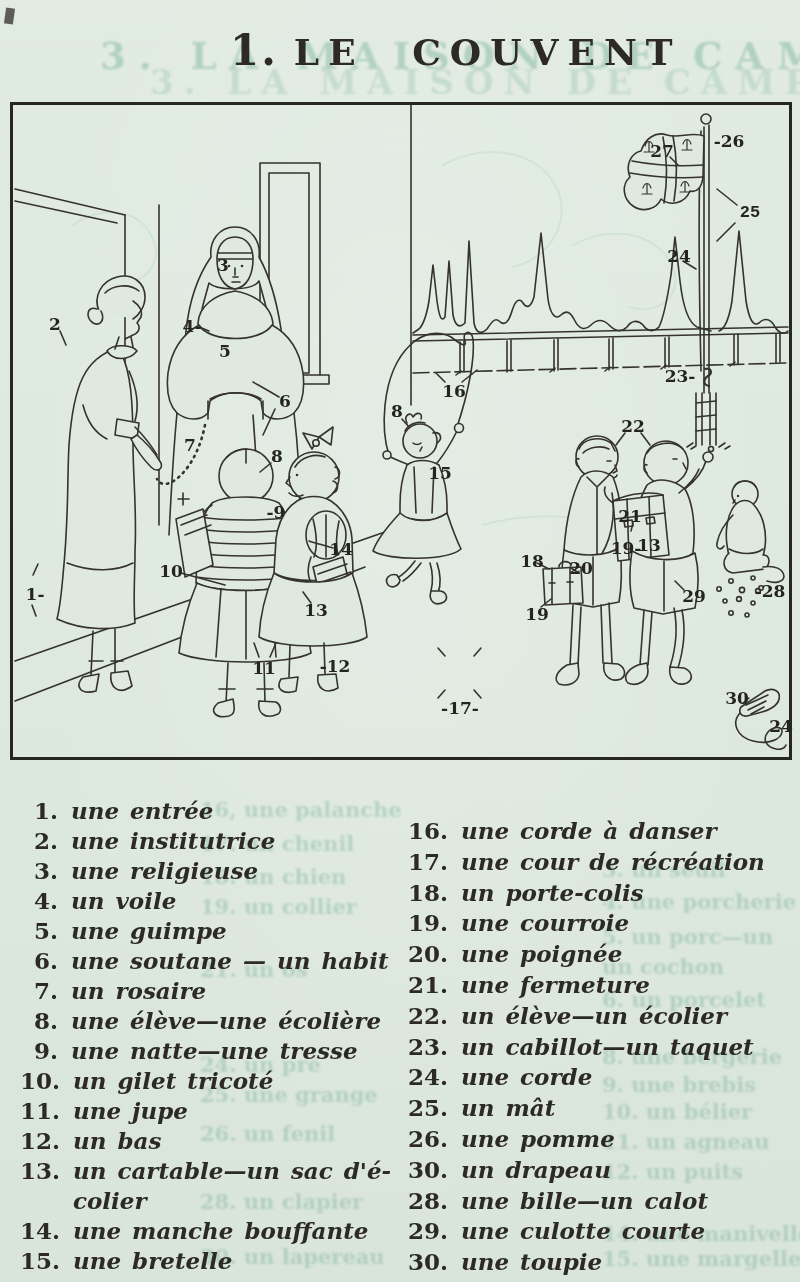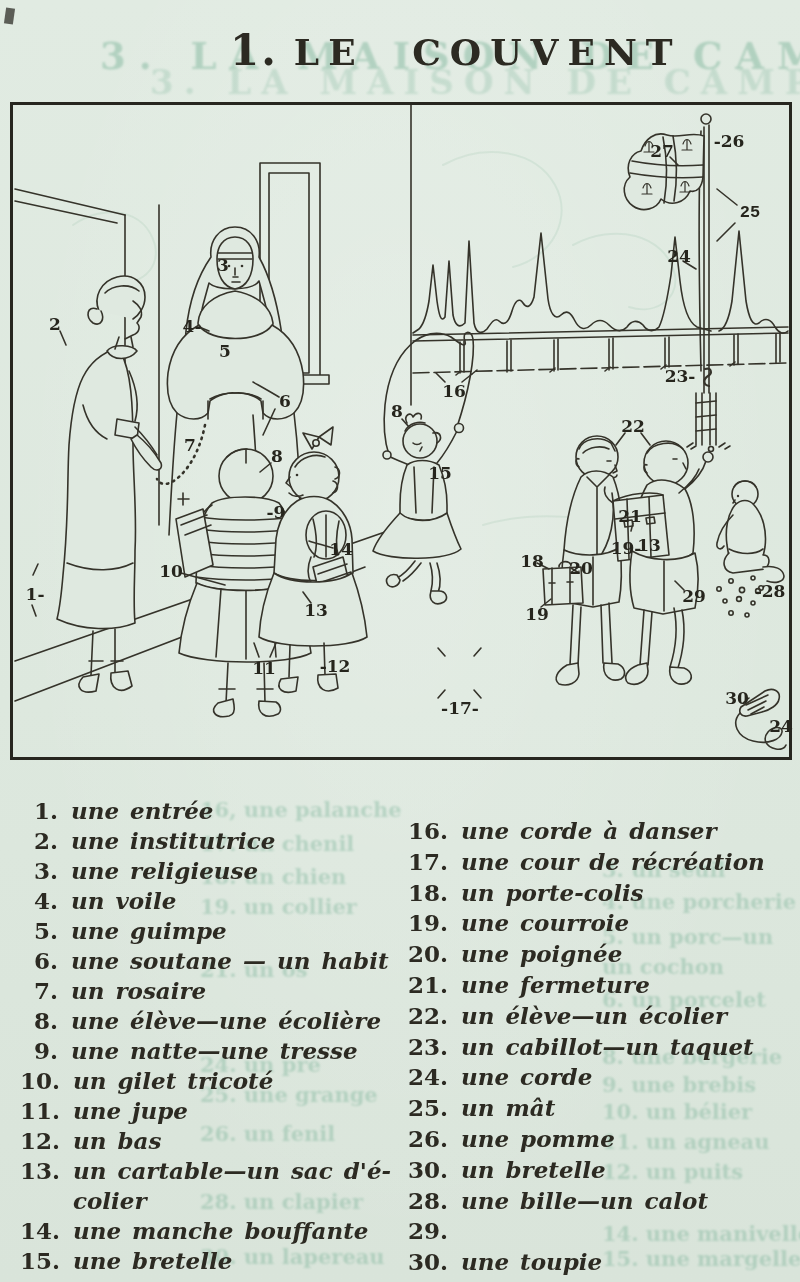--- a/index.html
+++ b/index.html
@@ -515,26 +515,27 @@
     <div class="vrow">
       <span class="vnum">25.</span>
       <span class="vtext">un mât</span>
     </div>
     <div class="vrow">
       <span class="vnum">26.</span>
       <span class="vtext">une pomme</span>
     </div>
     <div class="vrow">
       <span class="vnum">30.</span>
-      <span class="vtext">un bretelle</span>
+      <span class="vtext">un drapeau</span>
     </div>
     <div class="vrow">
       <span class="vnum">28.</span>
       <span class="vtext">une bille—un calot</span>
     </div>
     <div class="vrow">
       <span class="vnum">29.</span>
+      <span class="vtext">une culotte courte</span>
     </div>
     <div class="vrow">
       <span class="vnum">30.</span>
       <span class="vtext">une toupie</span>
     </div>
   </div>
 
 </body></html>

